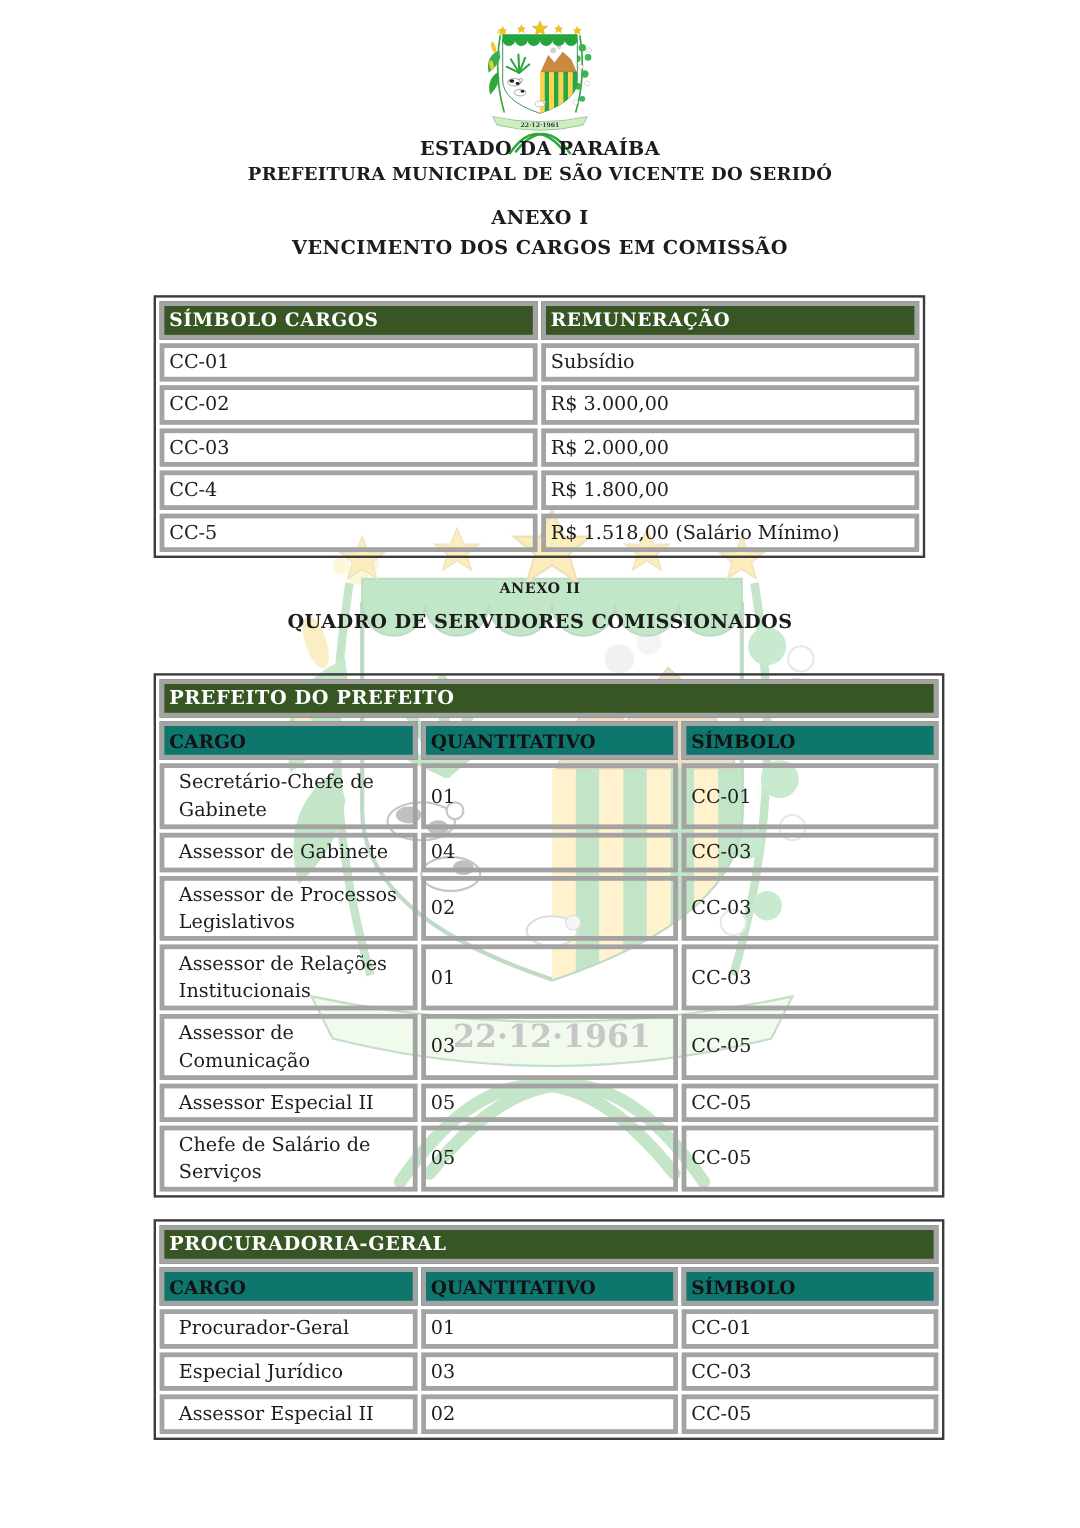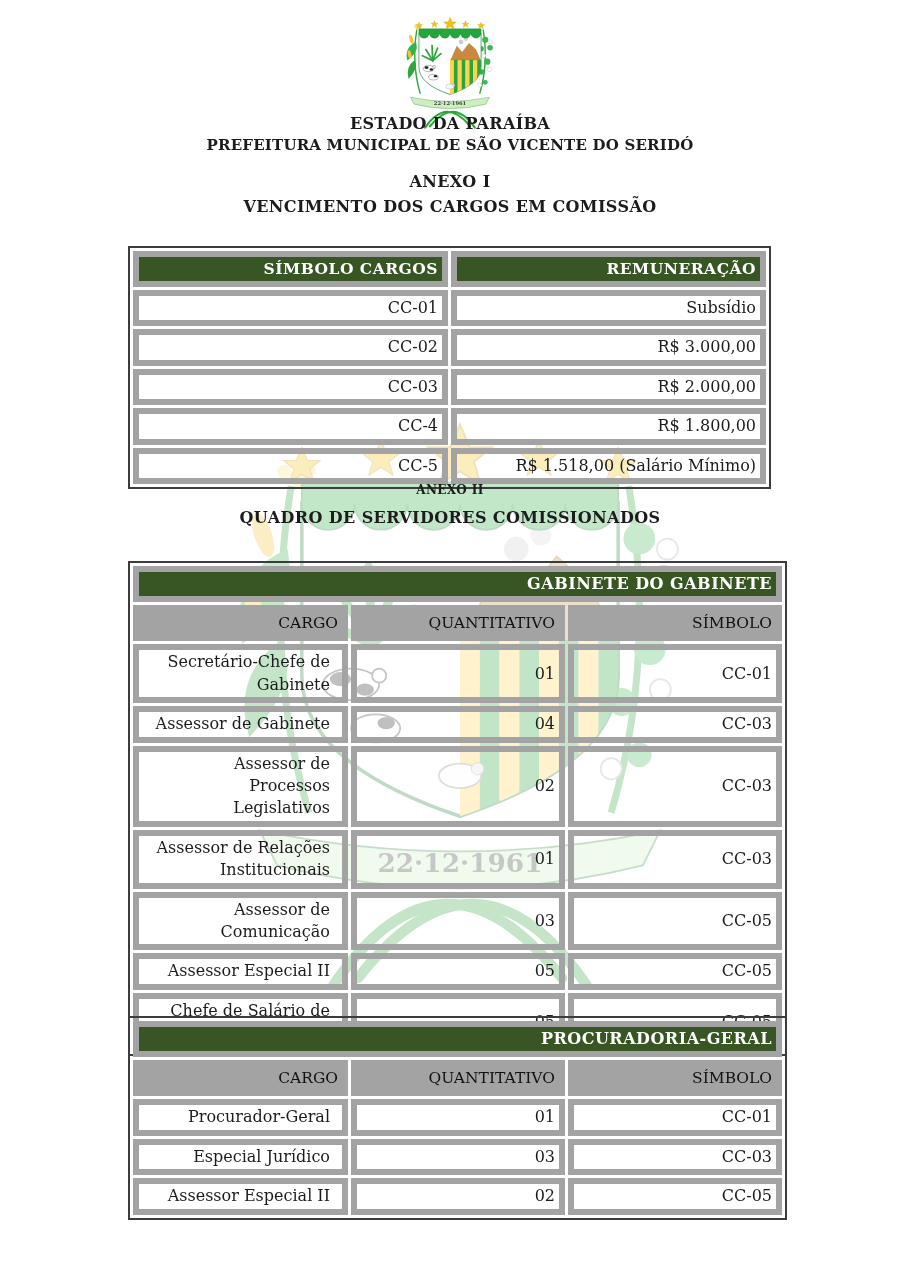--- a/index.html
+++ b/index.html
@@ -19,26 +19,26 @@
   #a1sub{top:197px;font-size:16px;letter-spacing:.4px}
   #a2title{top:483px;font-size:12px;letter-spacing:.4px}
   #a2sub{top:508px;font-size:16px;letter-spacing:.4px}
 
   table.doc{
     position:absolute;left:128px;width:643px;z-index:1;
     border-collapse:separate;border-spacing:3px;
     border:2px solid #3c3c3c;table-layout:fixed;background:transparent;
   }
   td{
-    border:6px solid #a3a3a3;text-align:right;vertical-align:middle;
+    border:4px solid #a3a3a3;text-align:left;vertical-align:middle;
     font-size:16px;line-height:1.4;padding:1px 4px;background:transparent;
   }
   td.dk{background:#375623;color:#ffffff;font-weight:bold;font-size:15.5px;letter-spacing:.5px;height:26px}
   td.banner{height:27px;font-size:16px}
-  td.lt{background:#a3a3a3;color:#111111;font-weight:normal;font-size:15.5px;height:23px}
+  td.lt{background:#0f766e;color:#111111;font-weight:bold;font-size:15.5px;height:23px}
   .t1{top:246px}
   .t1 td{height:22px}
   .t2{top:561px}
   .t3{top:1016px}
   .t2 td.cargo,.t3 td.cargo{padding:1px 12px}
   .t2 td,.t3 td{height:22px}
 </style>
 </head>
 <body>
 
@@ -172,21 +172,21 @@
   <div class="cline" id="a2sub">QUADRO DE SERVIDORES COMISSIONADOS</div>
 
   <table class="doc t2">
     <colgroup>
         <col style="width:215px">
         <col style="width:214px">
         <col style="width:214px">
       </colgroup>
     <tbody>
       <tr>
-        <td class="dk banner" colspan="3">GABINETE DO GABINETE</td>
+        <td class="dk banner" colspan="3">PREFEITO DO PREFEITO</td>
       </tr>
       <tr>
         <td class="lt">CARGO</td>
         <td class="lt">QUANTITATIVO</td>
         <td class="lt">SÍMBOLO</td>
       </tr>
       <tr>
         <td class="cargo">Secretário-Chefe de Gabinete</td>
         <td>01</td>
         <td>CC-01</td>

